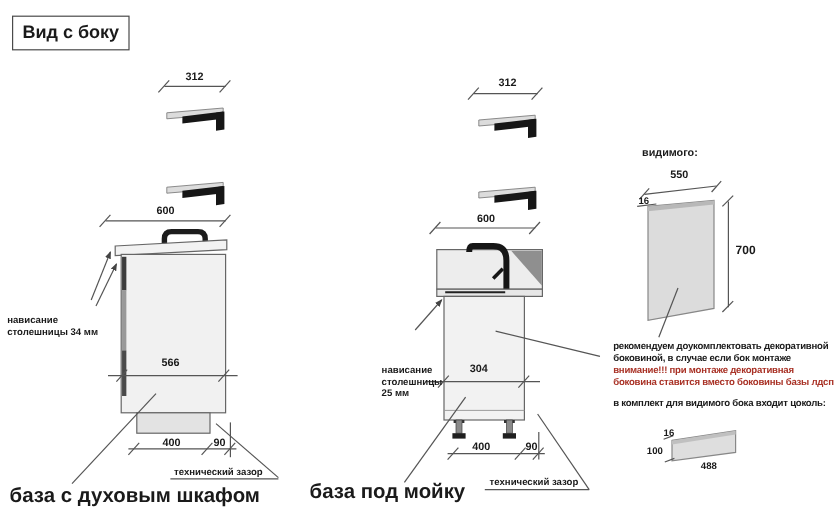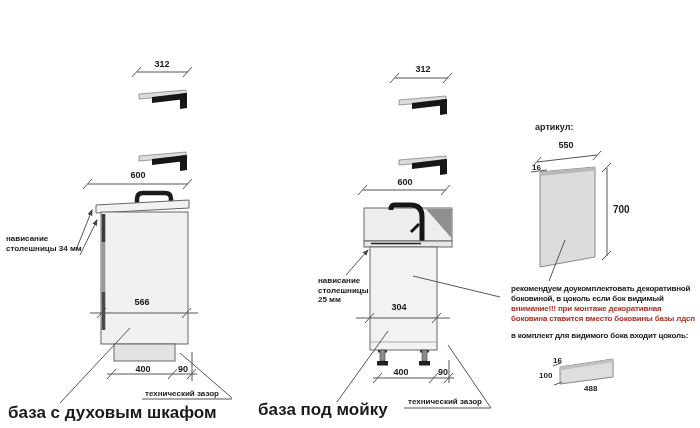--- a/index.html
+++ b/index.html
@@ -5,21 +5,21 @@
   html,body{margin:0;padding:0;background:#fff;}
   .stage{position:relative;width:700px;height:428px;background:#ffffff;overflow:hidden;
          font-family:"Liberation Sans",sans-serif;}
   .layer{position:absolute;left:0;top:0;}
   .lbl{position:absolute;font-family:"Liberation Sans",sans-serif;font-weight:bold;
        color:#1a1a1a;white-space:nowrap;}
   .dim{font-size:9px;transform:translateX(-50%);}
   .dim-s{font-size:8px;}
   .titlebox{left:10px;top:13px;width:96px;height:27px;border:1px solid #4a4a4a;
             display:flex;align-items:center;justify-content:center;font-size:15px;}
-  .twolines{font-size:8px;line-height:9.5px;}
+  .twolines{font-size:8px;line-height:9.5px;margin-top:28px;}
   .techgap{font-size:8px;}
   .baselbl{font-size:17px;}
   .artikul{font-size:9px;}
   .note{left:511px;top:284px;font-size:8px;line-height:10px;letter-spacing:-0.2px;}
   .note-red{color:#a93226;}
   .note-last{margin-top:7px;}
 </style>
 </head>
 <body>
 
@@ -133,34 +133,35 @@
       <line x1="531" y1="172" x2="547" y2="170"></line>
       <line x1="607" y1="168" x2="607" y2="256"></line>
       <line x1="602" y1="172" x2="611" y2="163"></line>
         <line x1="602" y1="260" x2="611" y2="251"></line>
       <line x1="565" y1="240" x2="549" y2="281"></line>
       <line x1="553" y1="366" x2="561" y2="363"></line>
       <line x1="554" y1="385" x2="562" y2="382"></line>
     </g>
   </svg>
 
+  <div class="lbl titlebox">Вид с боку</div>
 
   <div class="lbl dim" style="left:162px;top:59px">312</div>
   <div class="lbl dim" style="left:138px;top:170px">600</div>
   <div class="lbl dim" style="left:142px;top:297px">566</div>
   <div class="lbl dim" style="left:143px;top:364px">400</div>
   <div class="lbl dim" style="left:183px;top:364px">90</div>
 
   <div class="lbl dim" style="left:423px;top:64px">312</div>
   <div class="lbl dim" style="left:405px;top:177px">600</div>
   <div class="lbl dim" style="left:399px;top:302px">304</div>
   <div class="lbl dim" style="left:401px;top:367px">400</div>
   <div class="lbl dim" style="left:443px;top:367px">90</div>
 
-  <div class="lbl artikul" style="left:535px;top:122px">артикул:</div>
+  <div class="lbl artikul" style="left:535px;top:122px">видимого:</div>
   <div class="lbl dim" style="left:566px;top:140px">550</div>
   <div class="lbl dim-s" style="left:532px;top:163px">16</div>
   <div class="lbl" style="left:613px;top:204px;font-size:10px">700</div>
 
   <div class="lbl dim-s" style="left:553px;top:356px">16</div>
   <div class="lbl dim-s" style="left:539px;top:371px">100</div>
   <div class="lbl dim-s" style="left:584px;top:384px">488</div>
 
   <div class="lbl twolines" style="left:6px;top:234px">
     <div>нависание</div>
@@ -171,19 +172,19 @@
     <div>столешницы</div>
     <div>25 мм</div>
   </div>
   <div class="lbl techgap" style="left:145px;top:389px">технический зазор</div>
   <div class="lbl techgap" style="left:408px;top:397px">технический зазор</div>
   <div class="lbl baselbl" style="left:8px;top:403px">база с духовым шкафом</div>
   <div class="lbl baselbl" style="left:258px;top:400px">база под мойку</div>
 
   <div class="lbl note">
     <div>рекомендуем доукомплектовать декоративной</div>
-    <div>боковиной, в цоколь если бок видимый</div>
+    <div>боковиной, в случае если бок монтаже</div>
     <div class="note-red">внимание!!! при монтаже декоративная</div>
     <div class="note-red">боковина ставится вместо боковины базы лдсп</div>
     <div class="note-last">в комплект для видимого бока входит цоколь:</div>
   </div>
 
 </div>
 
 </body></html>

